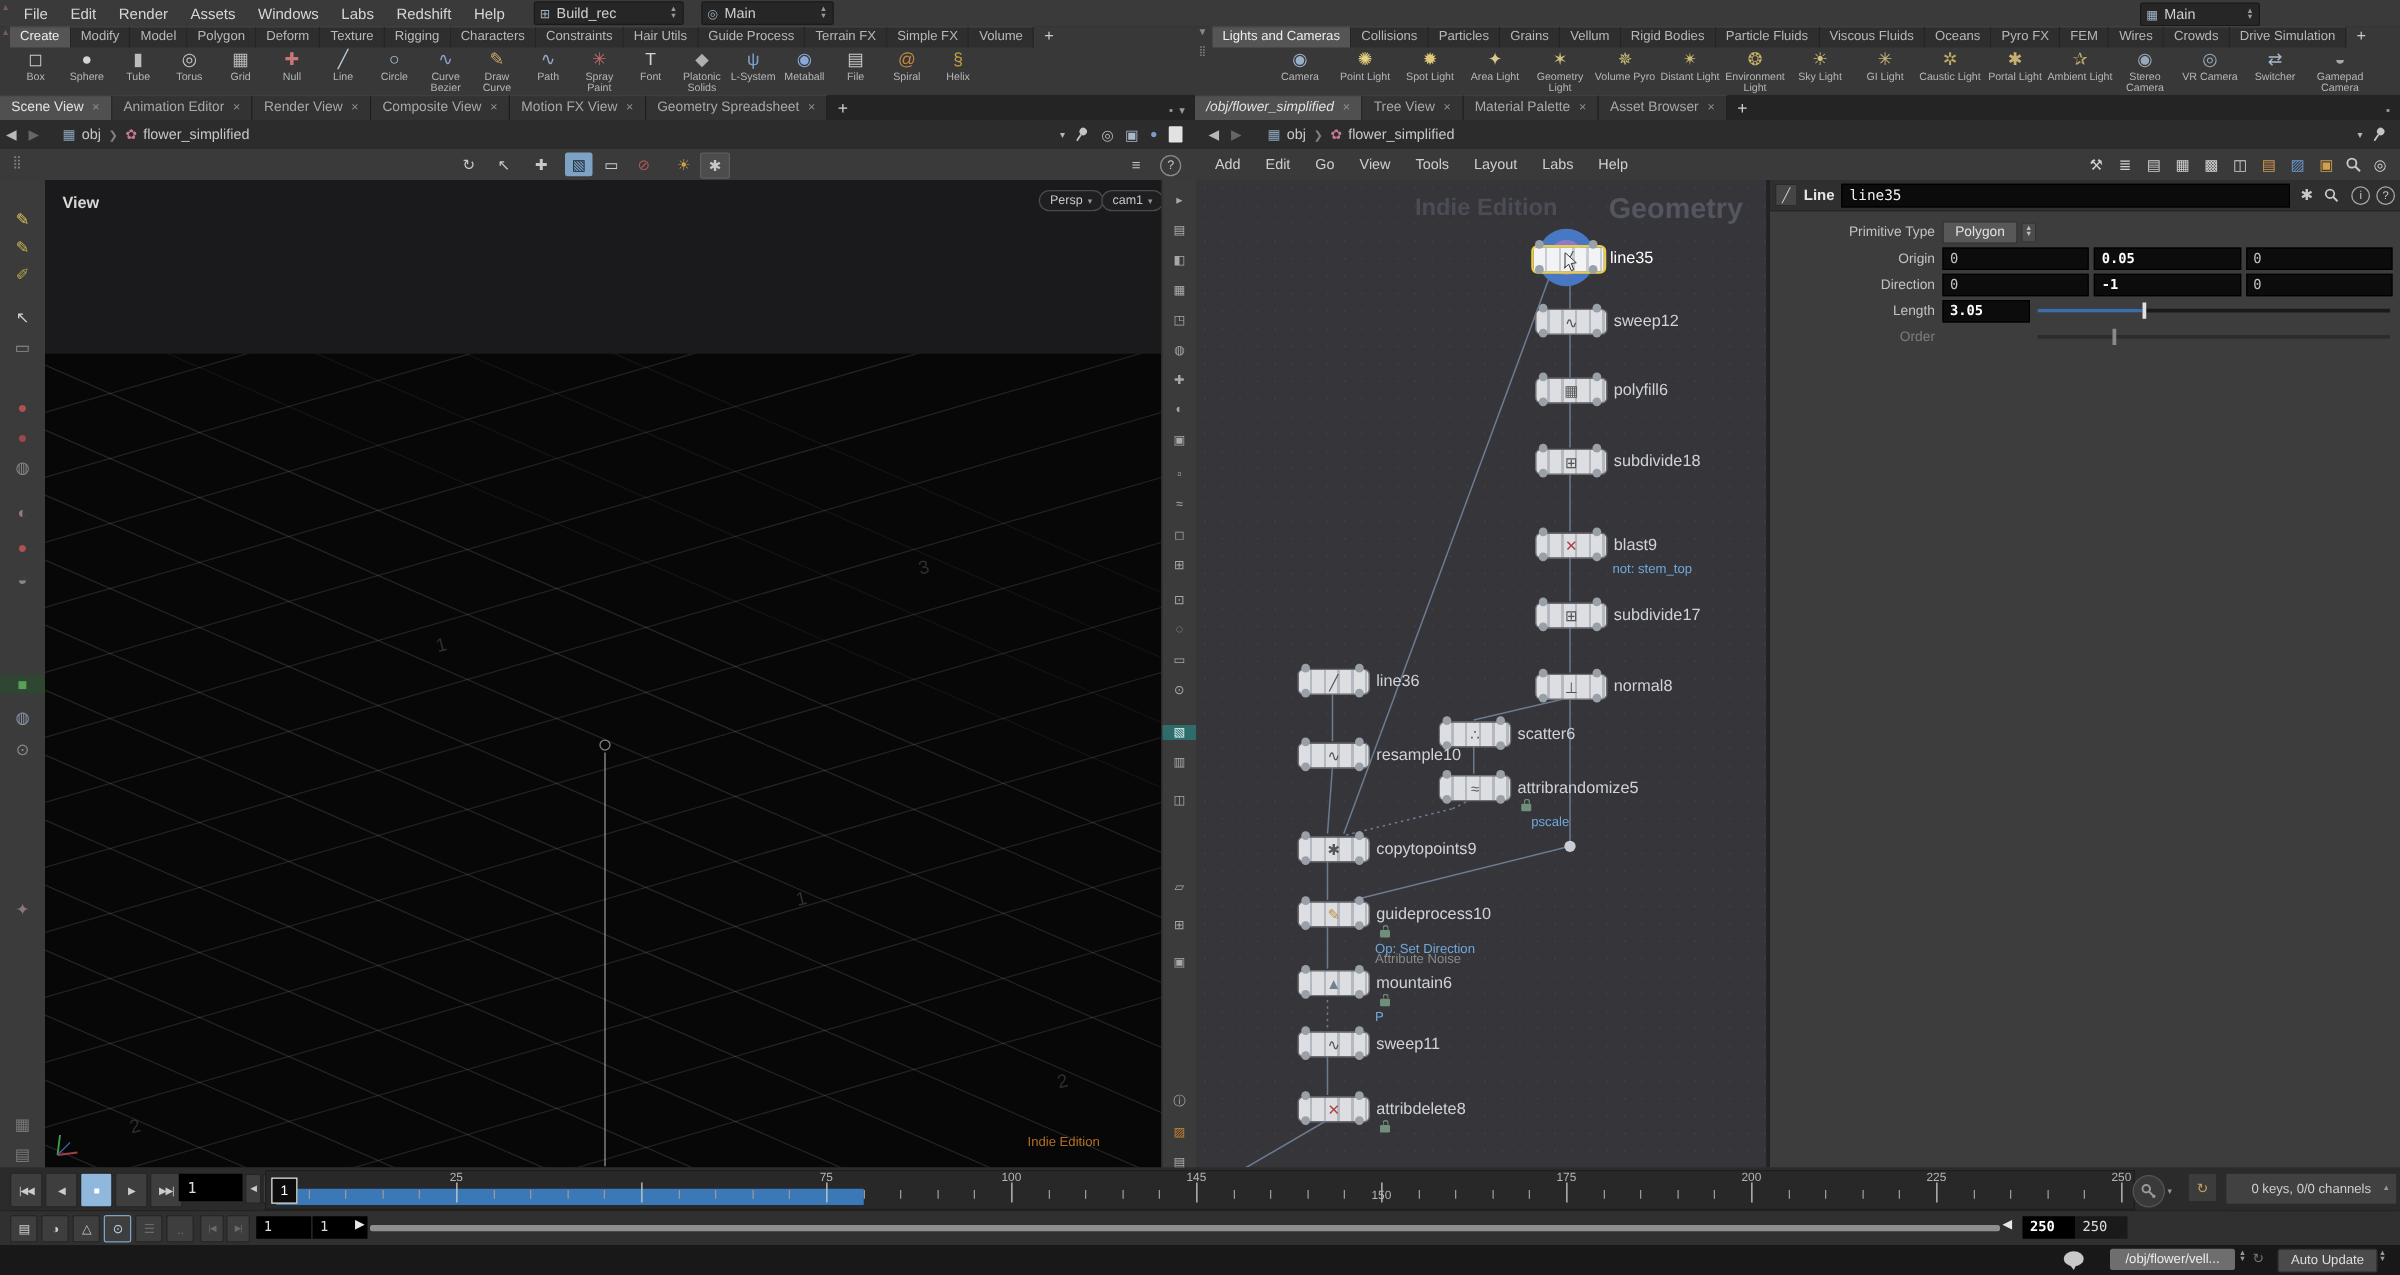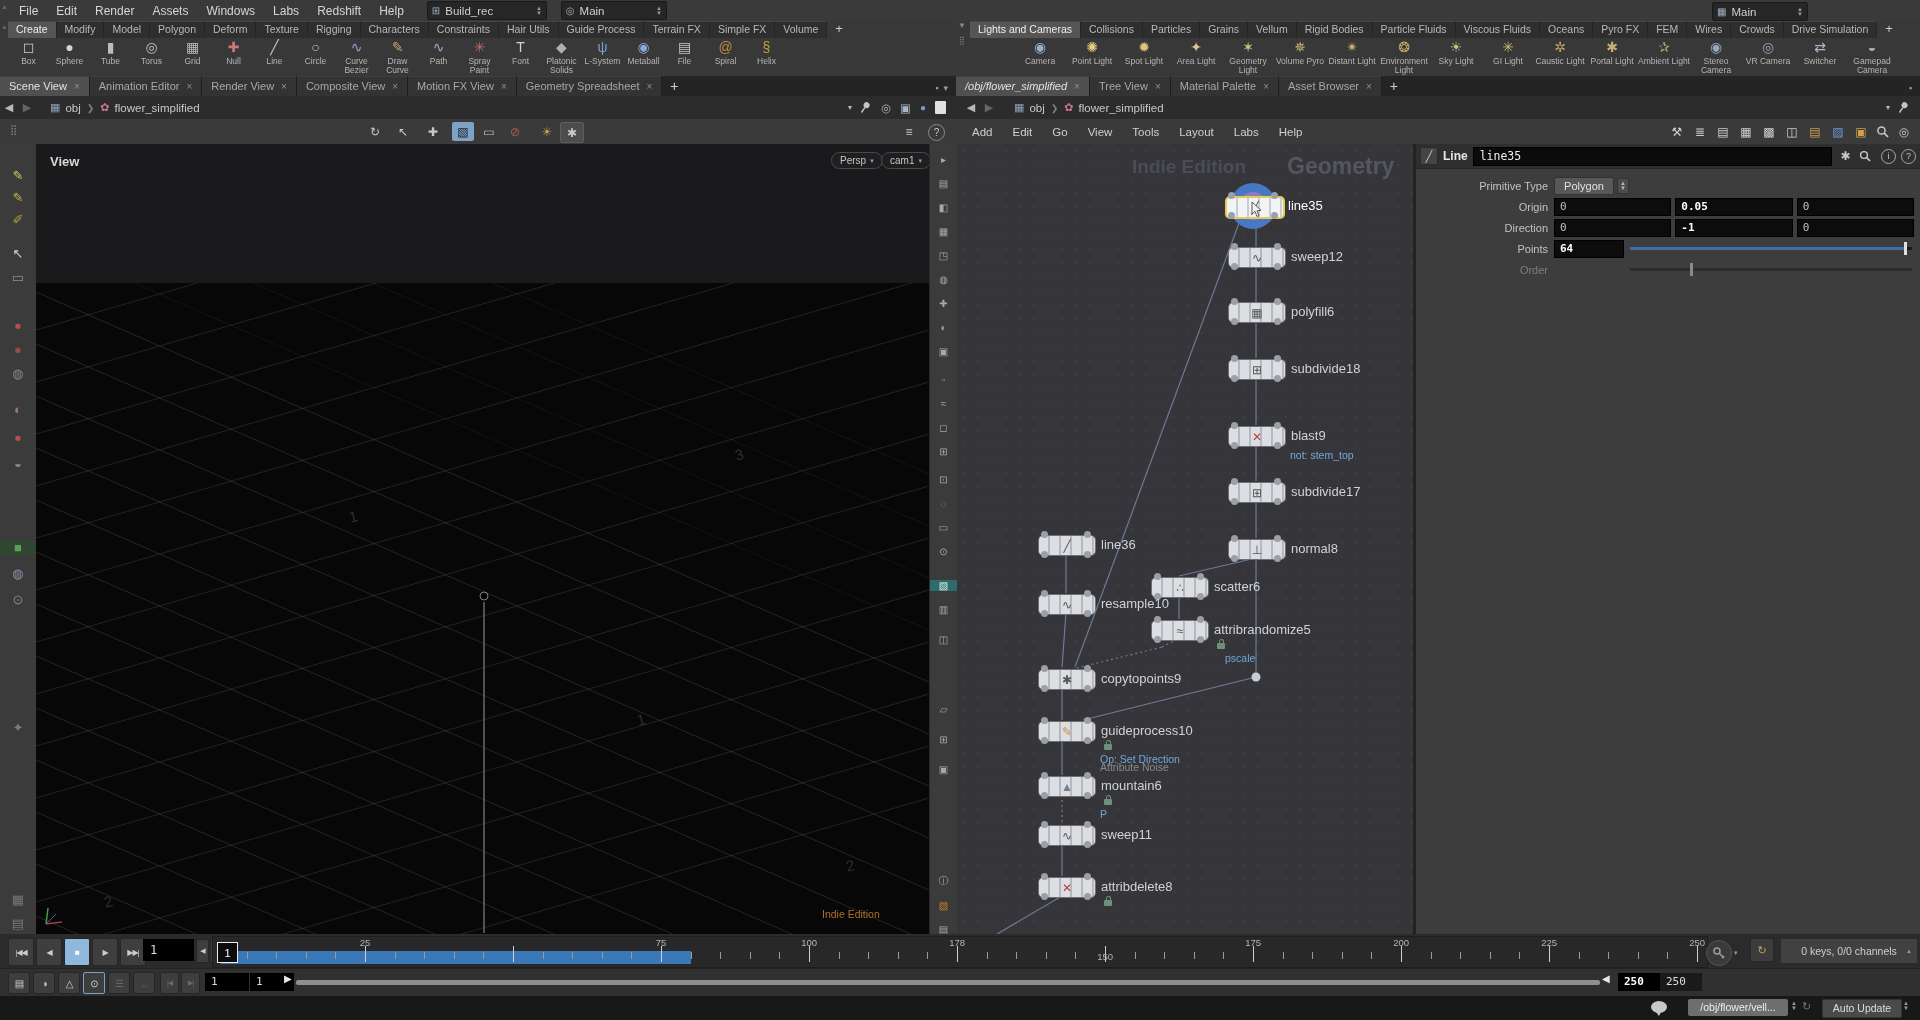--- a/index.html
+++ b/index.html
@@ -927,26 +927,26 @@
       </div>
       <div class="prow">
         <span class="plabel">Direction</span>
         <div class="trip">
           <div class="pfield">0</div>
           <div class="pfield mod">-1</div>
           <div class="pfield">0</div>
         </div>
       </div>
       <div class="prow">
-        <span class="plabel">Points</span>
-        <div class="pfield mod" style="width:63px;flex:none">64</div>
+        <span class="plabel">Length</span>
+        <div class="pfield mod" style="width:63px;flex:none">3.05</div>
         <div class="sliderwrap">
           <div class="strack"></div>
-          <div class="sfill" style="width: 96.5%;"></div>
-          <div class="shandle" style="left: 96.5%;"></div>
+          <div class="sfill" style="width: 29.5%;"></div>
+          <div class="shandle" style="left: 29.5%;"></div>
         </div>
       </div>
       <div class="prow disabled">
         <span class="plabel">Order</span>
         <div class="spacer70"></div>
         <div class="sliderwrap">
           <div class="strack"></div>
           <div class="shandle" style="left: 21%;"></div>
         </div>
       </div>
@@ -992,21 +992,21 @@
           <div class="tick minor" style="left: 507.28px;"></div>
           <div class="tick minor" style="left: 536.88px;"></div>
           <div class="tick minor" style="left: 566.48px;"></div>
           <div class="tick major" style="left: 596.08px;"></div>
           <span class="ticklabel" style="left: 596.08px;">100</span>
           <div class="tick minor" style="left: 625.68px;"></div>
           <div class="tick minor" style="left: 655.28px;"></div>
           <div class="tick minor" style="left: 684.88px;"></div>
           <div class="tick minor" style="left: 714.48px;"></div>
           <div class="tick major" style="left: 744.08px;"></div>
-          <span class="ticklabel" style="left: 744.08px;">178</span>
+          <span class="ticklabel" style="left: 744.08px;">145</span>
           <div class="tick minor" style="left: 773.68px;"></div>
           <div class="tick minor" style="left: 803.28px;"></div>
           <div class="tick minor" style="left: 832.88px;"></div>
           <div class="tick minor" style="left: 862.48px;"></div>
           <div class="tick major" style="left: 892.08px;"></div>
           <span class="ticklabel" style="left: 892.08px; margin-top: 14px;">150</span>
           <div class="tick minor" style="left: 921.68px;"></div>
           <div class="tick minor" style="left: 951.28px;"></div>
           <div class="tick minor" style="left: 980.88px;"></div>
           <div class="tick minor" style="left: 1010.48px;"></div>

